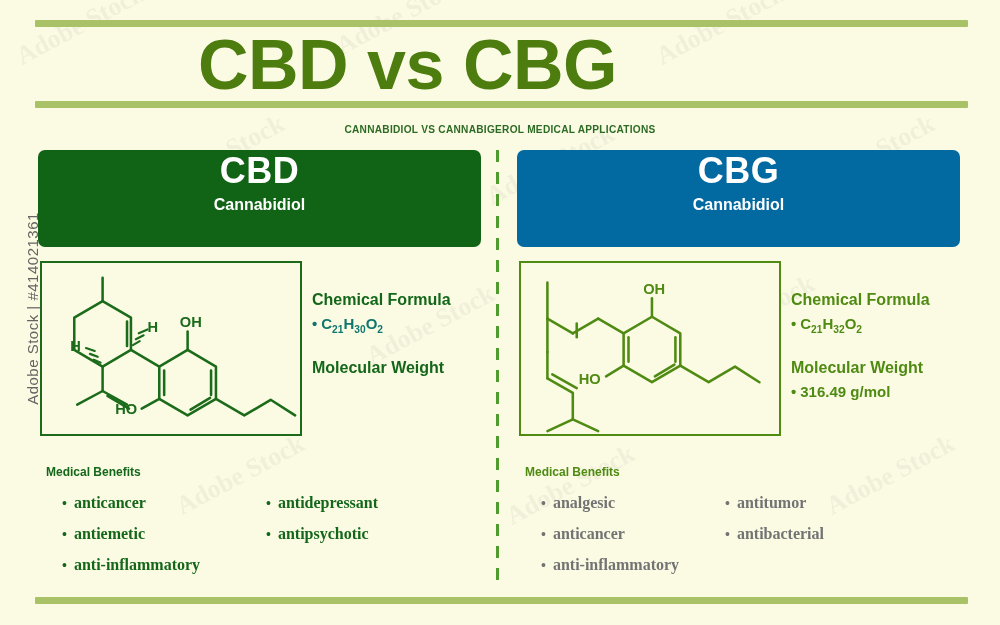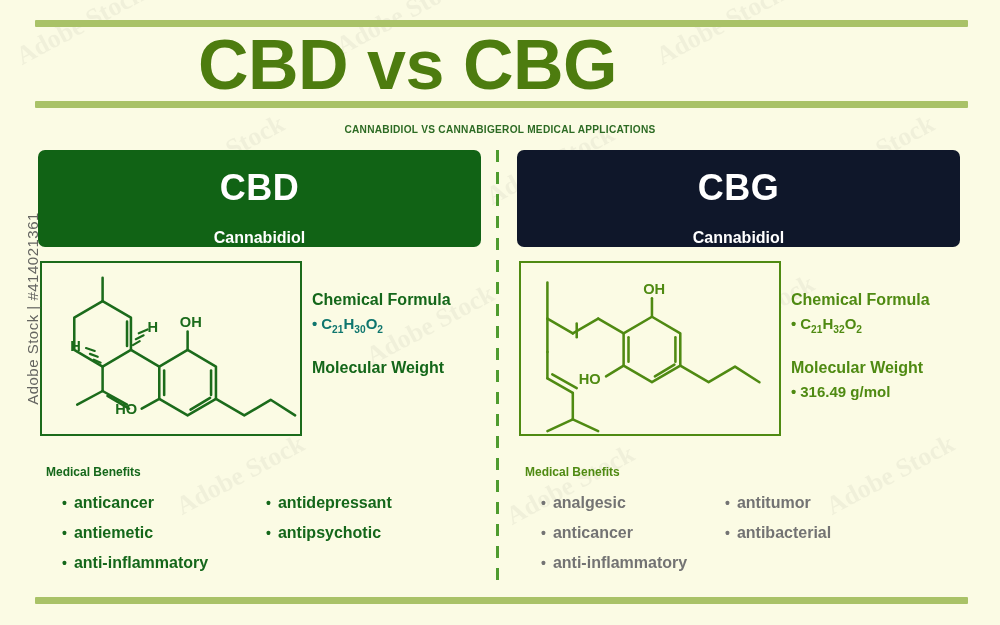--- a/index.html
+++ b/index.html
@@ -65,31 +65,30 @@
   .col-left  { left: 38px; }
   .col-right { left: 517px; }
 
   
   .card {
     height: 97px;
     border-radius: 7px;
     color: #ffffff;
     text-align: center;
     box-sizing: border-box;
-    padding-top: 17px;
   }
   .card-cbd { background: #116315; }
-  .card-cbg { background: #0f172a; }
+  .card-cbg { background: #0369a1; }
   .card-abbr {
     font-size: 36px; font-weight: bold;
     line-height: 42px; letter-spacing: 0.5px;
   }
   .card-name {
     font-size: 16px; font-weight: bold;
-    line-height: 22px; margin-top: 18px;
+    line-height: 22px; margin-top: 2px;
   }
 
   
   .mid-row {
     position: relative;
     margin-top: 14px;
     height: 175px;
   }
   .struct-box {
     position: absolute;
@@ -124,21 +123,21 @@
   
   .benefits { margin-top: 24px; position: relative; }
   .ben-head {
     font-size: 12px; font-weight: bold;
     color: #14671a; line-height: 24px;
     margin-left: 8px; margin-bottom: 4px;
   }
   .col-right .ben-head { color: #4f8a12; }
   .ben-cols { position: relative; height: 96px; }
   .ben-col {
-    position: absolute; top: 0;
+    position: absolute; top: 0; font-family: Liberation Serif, serif;
   }
   .ben-col-a { left: 24px; }
   .col-left  .ben-col-b { left: 228px; }
   .col-right .ben-col-b { left: 208px; }
   .ben-item {
     font-size: 16px; font-weight: bold;
     color: #14671a; line-height: 30px;
     white-space: nowrap;
   }
   .col-right .ben-item { color: #737373; }

